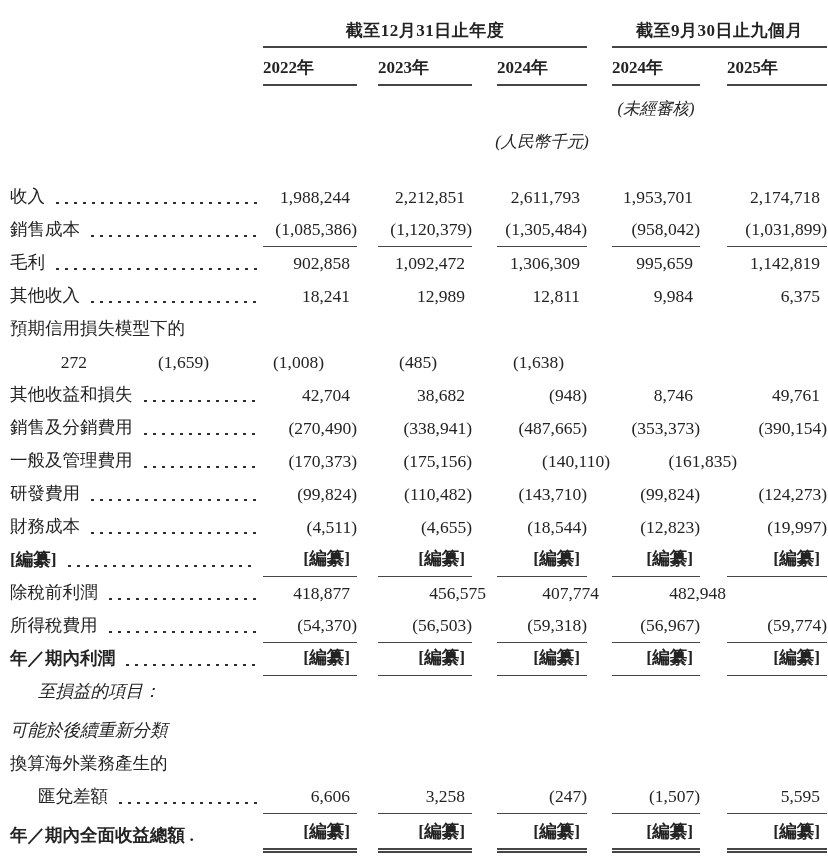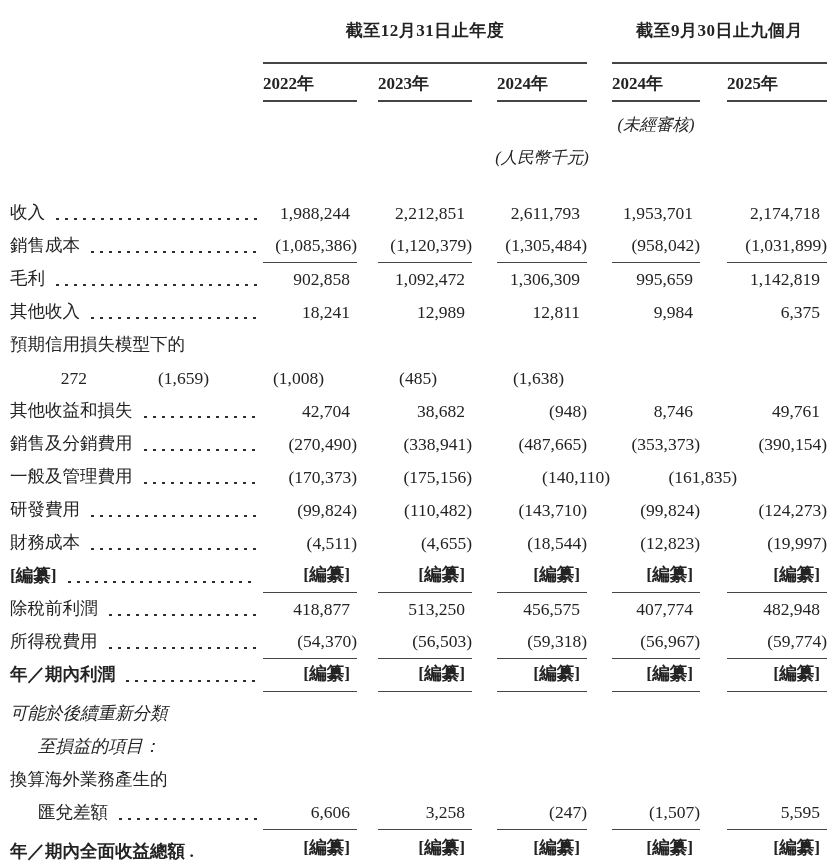--- a/index.html
+++ b/index.html
@@ -24,21 +24,21 @@
   .gA{width:21px;flex:none;}
   .gB{width:25px;flex:none;}
   .gC{width:25px;flex:none;}
   .gD{width:27px;flex:none;}
 
   
   .hgroups{display:flex;align-items:stretch;}
   .gbox{
     display:flex;align-items:flex-end;justify-content:center;
     height:30px;border-bottom:2px solid var(--rule);
-    font-weight:700;font-size:17px;padding-bottom:20px;box-sizing:content-box;
+    font-weight:700;font-size:17px;padding-bottom:4px;box-sizing:content-box;
     letter-spacing:.5px;white-space:nowrap;
   }
   .gb1{width:324px;flex:none;}
   .ggap{width:25px;flex:none;}
   .gb2{width:215px;flex:none;}
 
   .hyears{display:flex;margin-top:8px;}
   .ycell{
     text-align:left;font-weight:700;font-size:17px;
     padding-bottom:5px;border-bottom:2px solid var(--rule);
@@ -407,23 +407,20 @@
   </div>
       <div class="row">
     <div class="lbl">
       <span class="ltext">除稅前利潤</span>
       <span class="leader"></span>
     </div>
     <div class="cell w1">
           <span class="v pos">418,877</span>
         </div>
     <div class="gA"></div>
-    <div class="cell w2">
-          <span class="v pos">513,250</span>
-        </div>
     <div class="gB"></div>
     <div class="cell w3">
           <span class="v pos">456,575</span>
         </div>
     <div class="gC"></div>
     <div class="cell w4">
           <span class="v pos">407,774</span>
         </div>
     <div class="gD"></div>
     <div class="cell w5">
@@ -472,51 +469,51 @@
           <span class="v pos vb">[編纂]</span>
         </div>
     <div class="gC"></div>
     <div class="cell w4">
           <span class="v pos vb">[編纂]</span>
         </div>
     <div class="gD"></div>
     <div class="cell w5">
           <span class="v pos vb">[編纂]</span>
         </div>
+  </div>
+      <div class="row i ind">
+    <div class="lbl">
+      <span class="ltext">至損益的項目：</span>
+      <span class="leader hide"></span>
+    </div>
+    <div class="cell w1"></div>
+    <div class="gA"></div>
+    <div class="cell w2"></div>
+    <div class="gB"></div>
+    <div class="cell w3"></div>
+    <div class="gC"></div>
+    <div class="cell w4"></div>
+    <div class="gD"></div>
+    <div class="cell w5"></div>
   </div>
       <div class="row i" style="margin-top: 6px;">
     <div class="lbl">
       <span class="ltext">可能於後續重新分類</span>
       <span class="leader hide"></span>
     </div>
     <div class="cell w1"></div>
     <div class="gA"></div>
     <div class="cell w2"></div>
     <div class="gB"></div>
     <div class="cell w3"></div>
     <div class="gC"></div>
     <div class="cell w4"></div>
     <div class="gD"></div>
     <div class="cell w5"></div>
   </div>
-      <div class="row i ind">
-    <div class="lbl">
-      <span class="ltext">至損益的項目：</span>
-      <span class="leader hide"></span>
-    </div>
-    <div class="cell w1"></div>
-    <div class="gA"></div>
-    <div class="cell w2"></div>
-    <div class="gB"></div>
-    <div class="cell w3"></div>
-    <div class="gC"></div>
-    <div class="cell w4"></div>
-    <div class="gD"></div>
-    <div class="cell w5"></div>
-  </div>
       <div class="row">
     <div class="lbl">
       <span class="ltext">換算海外業務產生的</span>
       <span class="leader hide"></span>
     </div>
     <div class="cell w1"></div>
     <div class="gA"></div>
     <div class="cell w2"></div>
     <div class="gB"></div>
     <div class="cell w3"></div>

